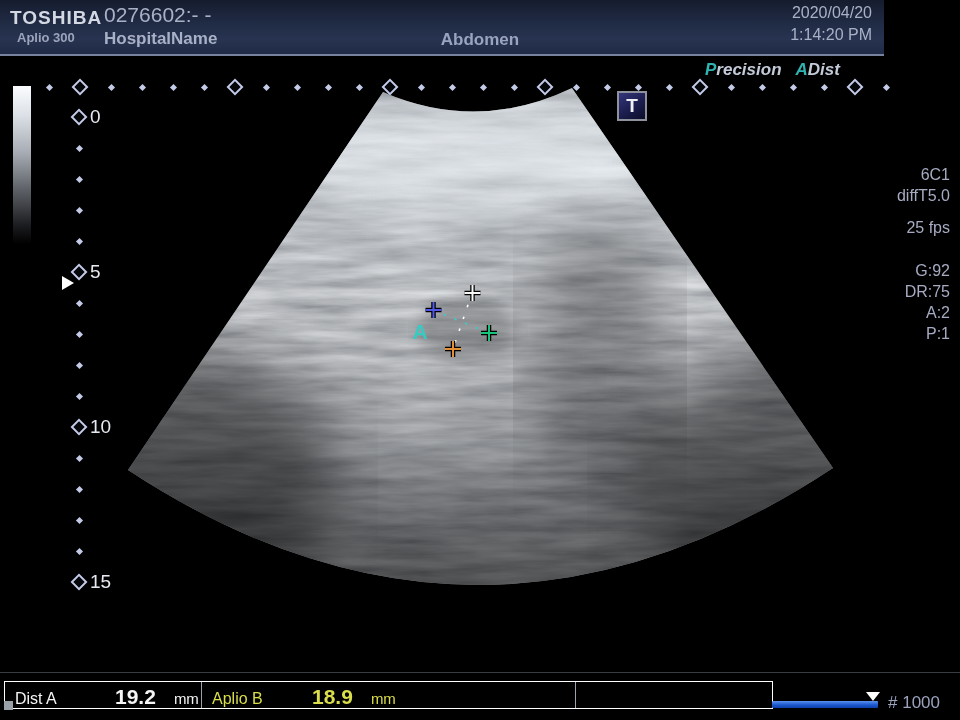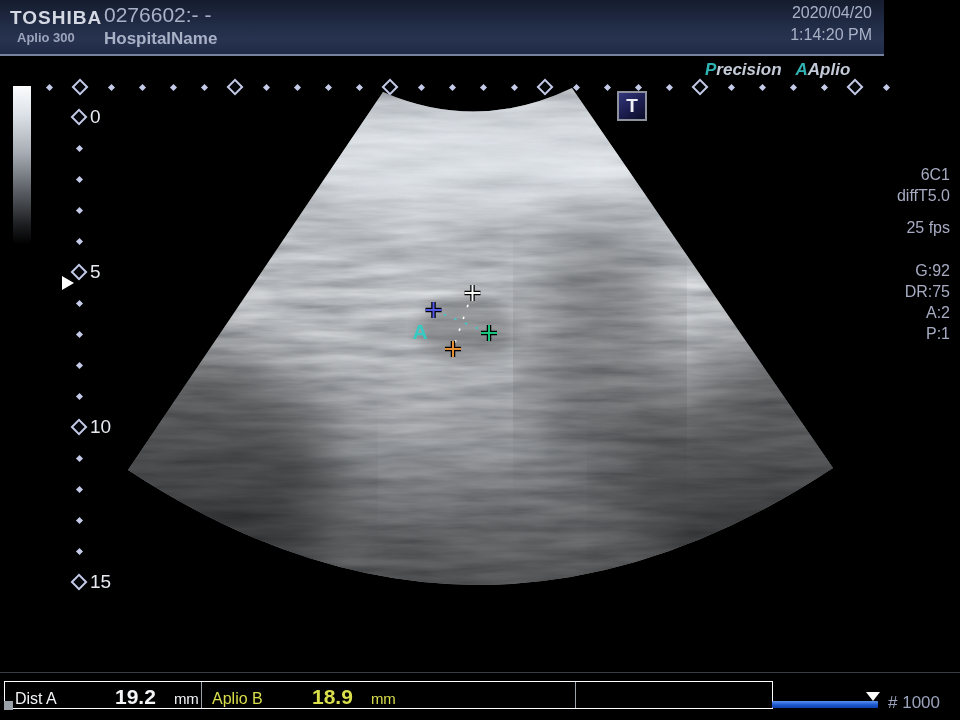--- a/index.html
+++ b/index.html
@@ -150,26 +150,27 @@
       </g>
       <text x="420" y="339" class="cal-label" fill="#35cbc3" text-anchor="middle">A</text>
     </g>
   </svg>
 
   <div id="header">
     <div class="abs brand">TOSHIBA</div>
     <div class="abs model">Aplio 300</div>
     <div class="abs patient-id">0276602:- -</div>
     <div class="abs hospital">HospitalName</div>
+    <div class="abs exam">Abdomen</div>
     <div class="abs hdate">2020/04/20</div>
     <div class="abs htime">1:14:20 PM</div>
   </div>
 
   <div id="modes">
-    <span class="mode"><span class="accent">P</span><span>recision</span></span><span class="mode"><span class="accent">A</span><span>Aplio</span></span>
+    <span class="mode"><span class="accent">P</span><span>recision</span></span><span class="mode"><span class="accent">A</span><span>Dist</span></span>
   </div>
 
   <div id="graybar" class="abs"></div>
   <div id="focus-arrow" class="abs"></div>
 
   <div id="ruler-layer">
       <div class="tick-s" style="left: 46.5px; top: 84.5px;"></div>
       <div class="tick-l" style="left: 74px; top: 81px;"></div>
       <div class="tick-s" style="left: 108.5px; top: 84.5px;"></div>
       <div class="tick-s" style="left: 139.5px; top: 84.5px;"></div>

